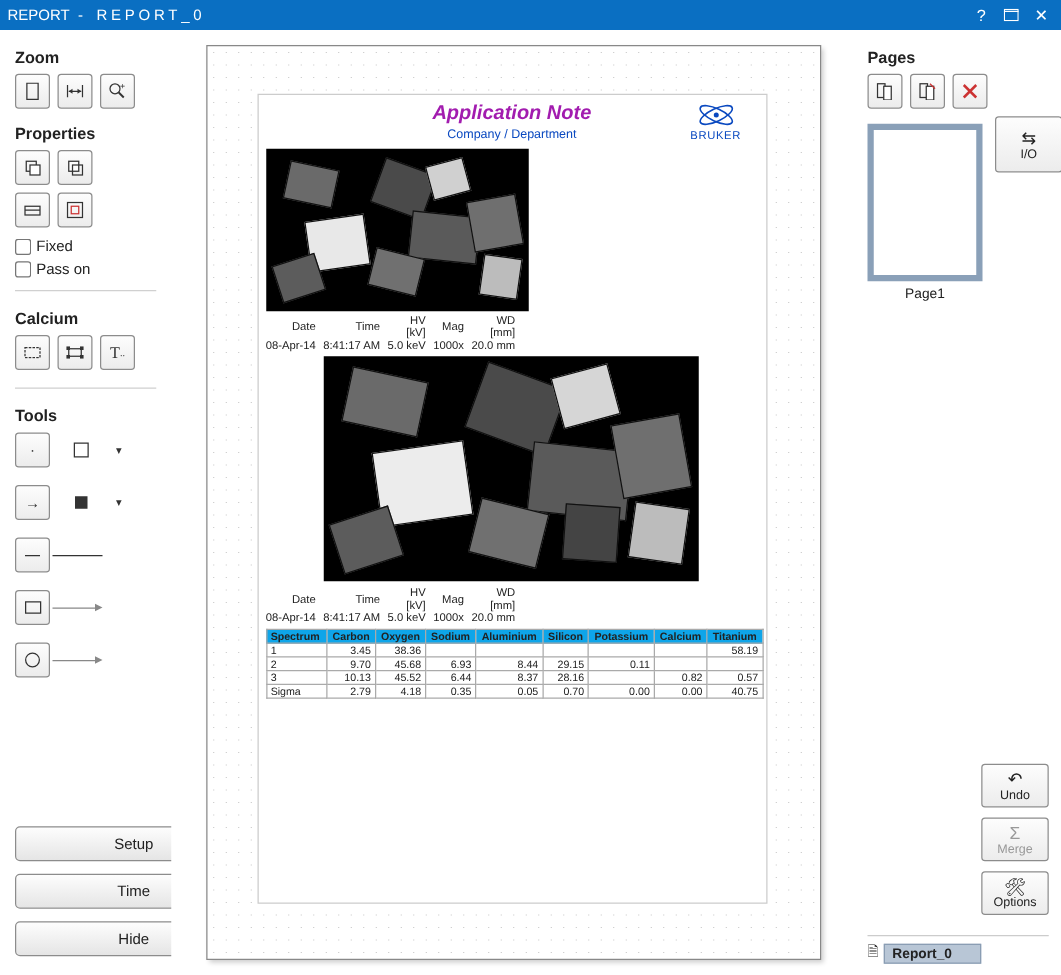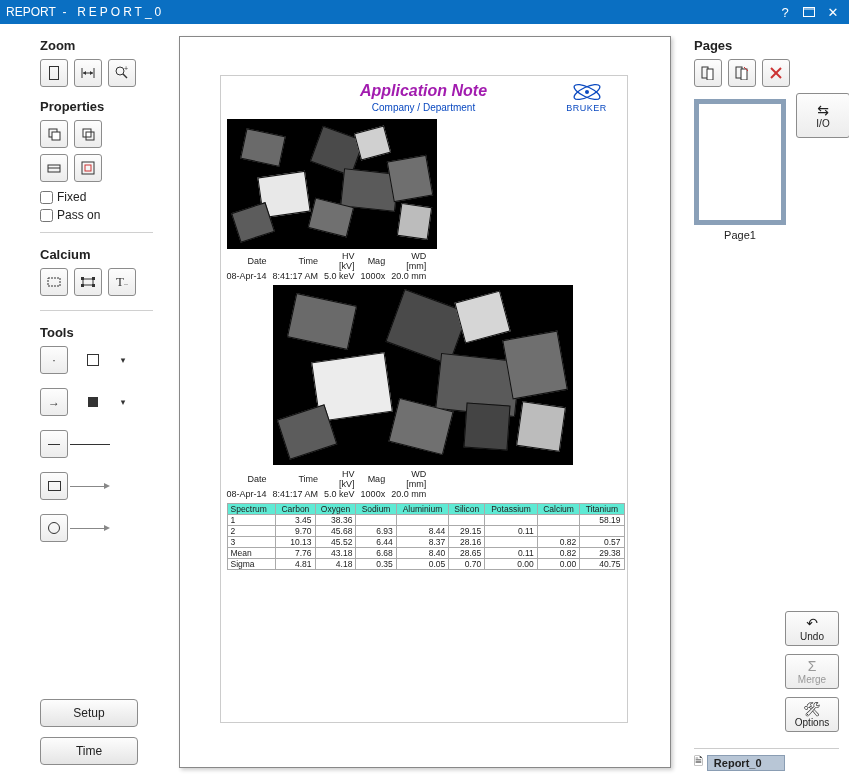--- a/index.html
+++ b/index.html
@@ -47,21 +47,20 @@
     display: flex;
     height: calc(100% - 24px);
   }
   .sidebar-left {
     width: 137px;
     background: #fff;
     padding: 8px 12px 10px 12px;
     box-sizing: border-box;
     display: flex;
     flex-direction: column;
-    margin-left: 28px;
   }
   .sidebar-left h4 {
     margin: 6px 0 6px 0;
     font-size: 13px;
     font-weight: 600;
   }
   .tool-row {
     display: flex;
     flex-wrap: wrap;
     gap: 6px;
@@ -154,20 +153,21 @@
     height: 26px;
     border: 1px solid #8c8c8c;
     border-radius: 4px;
     background: linear-gradient(#fdfdfd, #e5e5e5);
     display: flex;
     align-items: center;
     justify-content: center;
     font-size: 12px;
     margin: 10px 0 5px 0;
     cursor: pointer;
+    padding-left: 46px;
   }
   
   .canvas-wrap {
     flex: 1;
     background: #fff;
     padding: 12px;
     box-sizing: border-box;
     display: flex;
     justify-content: center;
     align-items: flex-start;
@@ -267,22 +267,22 @@
     width: 398px;
   }
   .spectrum-table th, .spectrum-table td {
     border: 1px solid #aaa;
     padding: 0 3px;
     text-align: right;
     white-space: nowrap;
   }
   .spectrum-table th {
     text-align: center;
-    font-weight: 400;
-    background: #5eead4;
+    font-weight: 700;
+    background: #0ea5e9;
   }
   .spectrum-table td:first-child, .spectrum-table th:first-child {
     text-align: left;
   }
   
   .sidebar-right {
     width: 165px;
     padding: 8px 10px 8px 10px;
     box-sizing: border-box;
     display: flex;
@@ -497,20 +497,21 @@
         </div>
       <div>
           <div class="arrow-sample"></div>
         </div>
       <div></div>
     </div>
 
     <div class="bottom-buttons">
       <div class="wide-btn">Setup</div>
       <div class="wide-btn">Time</div>
+      <div class="wide-btn">Hide</div>
     </div>
   </div>
 
   <div class="canvas-wrap">
     <div class="page-outer">
       <div class="page-inner">
         <div class="page-header">
           <div style="width:60px"></div>
           <div class="title-block">
             <div class="app-title">Application Note</div>
@@ -631,33 +632,22 @@
                 <td>10.13</td>
                 <td>45.52</td>
                 <td>6.44</td>
                 <td>8.37</td>
                 <td>28.16</td>
                 <td></td>
                 <td>0.82</td>
                 <td>0.57</td>
               </tr>
               <tr>
-                <td>Mean</td>
-                <td>7.76</td>
-                <td>43.18</td>
-                <td>6.68</td>
-                <td>8.40</td>
-                <td>28.65</td>
-                <td>0.11</td>
-                <td>0.82</td>
-                <td>29.38</td>
-              </tr>
-              <tr>
                 <td>Sigma</td>
-                <td>4.81</td>
+                <td>2.79</td>
                 <td>4.18</td>
                 <td>0.35</td>
                 <td>0.05</td>
                 <td>0.70</td>
                 <td>0.00</td>
                 <td>0.00</td>
                 <td>40.75</td>
               </tr>
             </tbody>
         </table>

